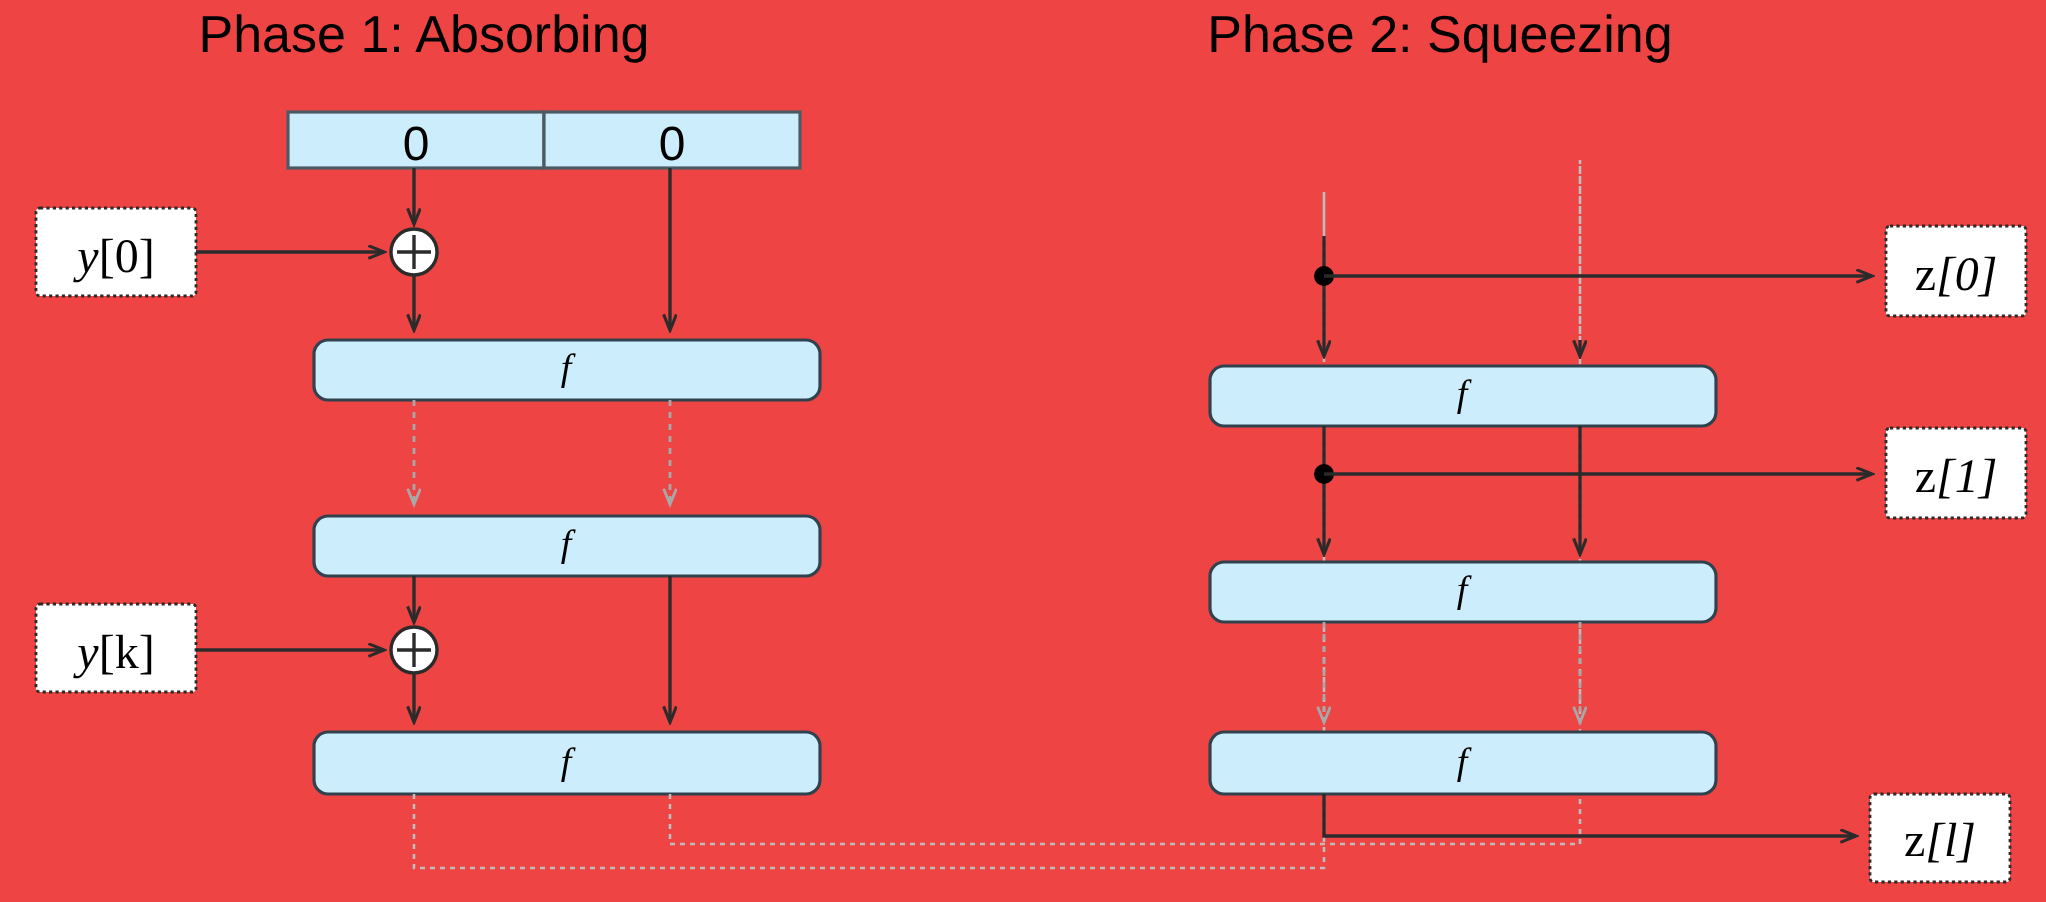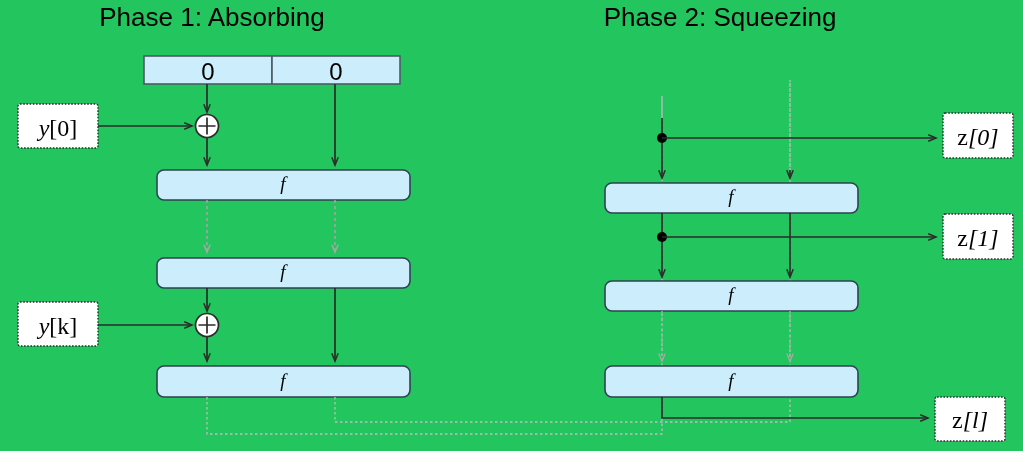--- a/index.html
+++ b/index.html
@@ -1,18 +1,18 @@
 <!DOCTYPE html>
 <html><head>
 <meta charset="utf-8">
 <style>
   html,body{margin:0;padding:0;background:#ffffff;}
   body{width:1023px;height:451px;overflow:hidden;
        font-family:"Liberation Sans",sans-serif;}
-  #stage{position:relative;width:1023px;height:451px;background:#22c55e;}
+  #stage{position:relative;width:1023px;height:451px;background:#ef4444;}
   svg{position:absolute;left:0;top:0;width:1023px;height:451px;}
   .title{font-family:"Liberation Sans",sans-serif;font-size:26px;fill:#000;text-anchor:middle;}
   .fbox-rect{fill:#cceefc;stroke:#31424f;stroke-width:1.6;}
   .statebar{fill:#cceefc;stroke:#4c5a64;stroke-width:1.6;}
   .flabel{font-family:"Liberation Serif",serif;font-style:italic;font-size:19px;fill:#000;text-anchor:middle;}
   .zero{font-family:"Liberation Sans",sans-serif;font-size:24px;fill:#000;text-anchor:middle;}
   .iobox{fill:#ffffff;stroke:#2b2b2b;stroke-width:1.4;stroke-dasharray:1.6 1.6;}
   .iolabel{font-family:"Liberation Serif",serif;font-size:24px;fill:#000;text-anchor:middle;}
   .iolabel .it{font-style:italic;}
   .solid{stroke:#2b2b2b;stroke-width:1.7;fill:none;}

